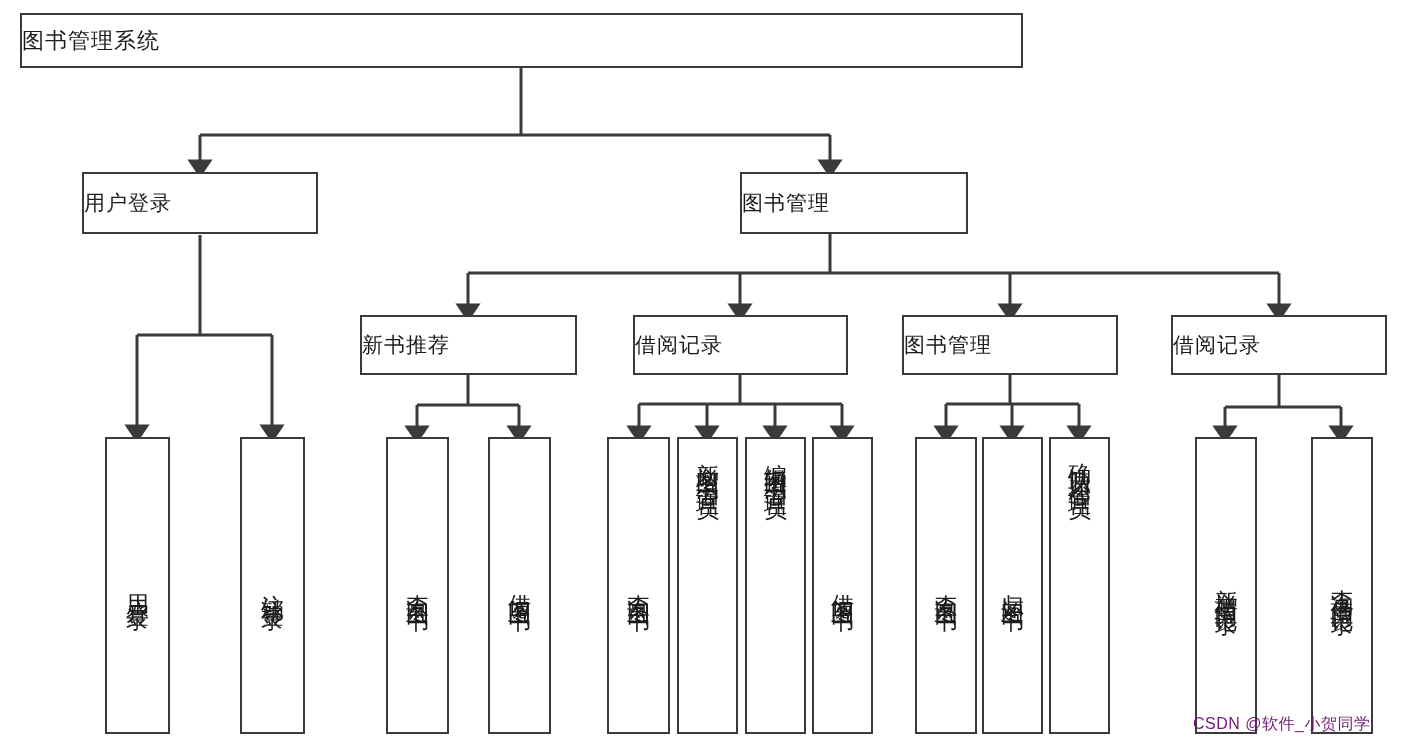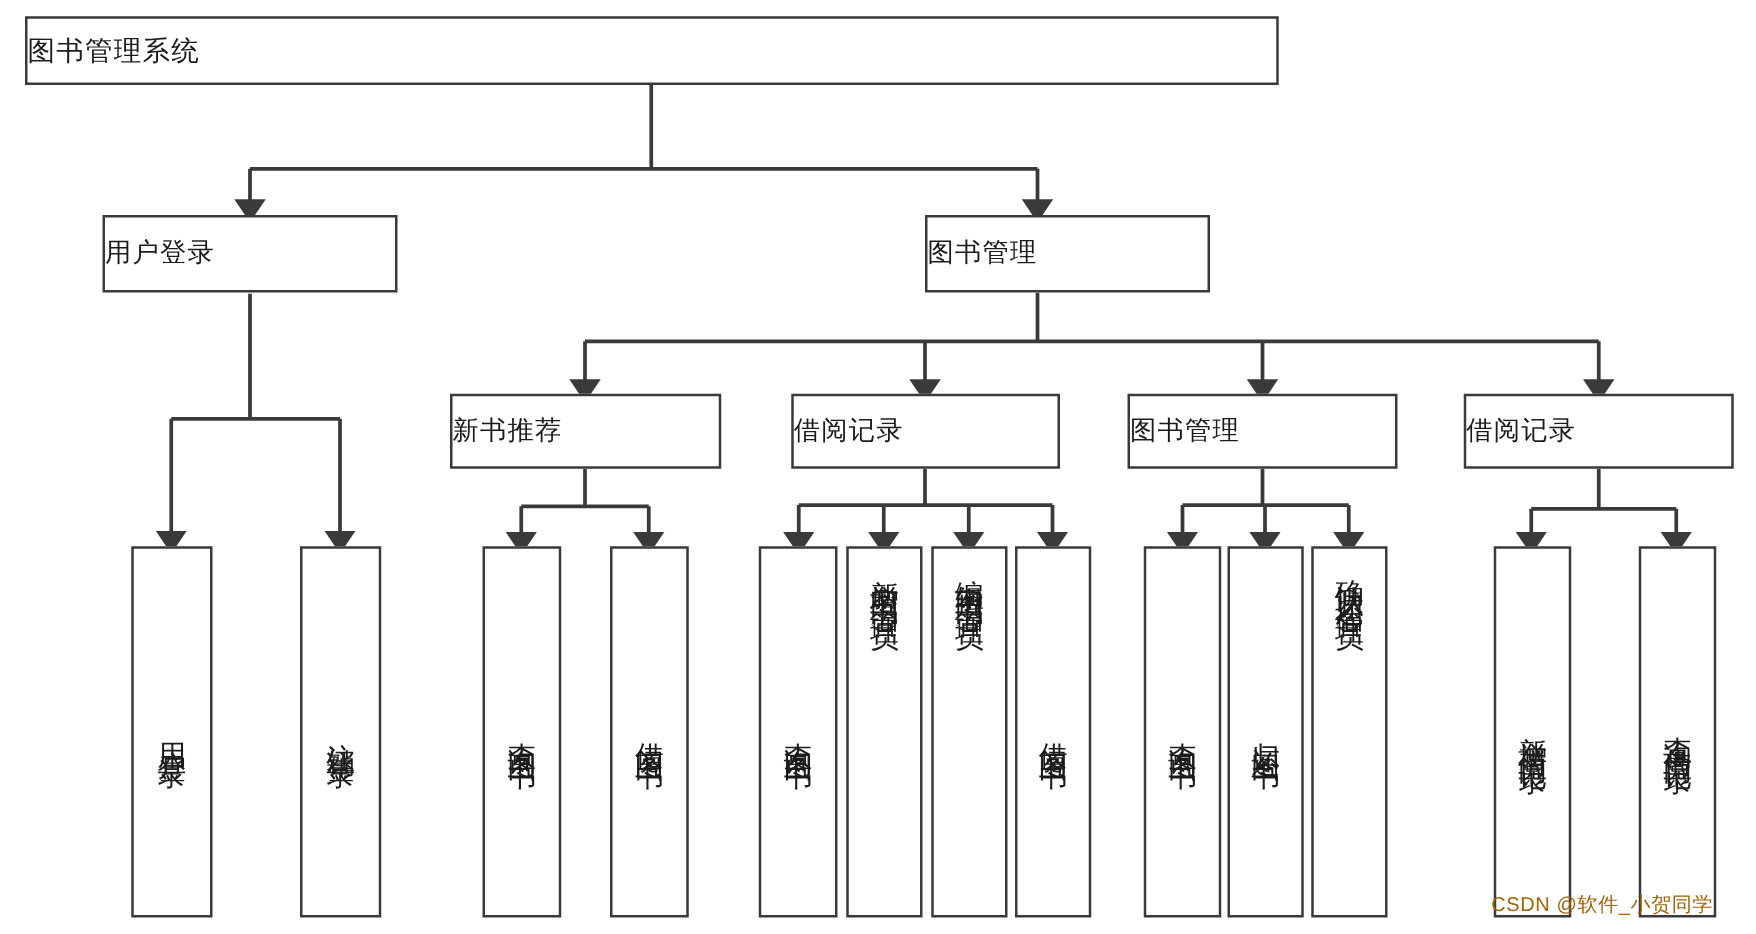--- a/index.html
+++ b/index.html
@@ -47,21 +47,21 @@
     letter-spacing:5px;
     line-height:1;
     white-space:nowrap;
   }
   .node.v.mid{align-items:center;padding-top:0;}
 
   #watermark{
     position:absolute;
     left:1193px;top:714px;
     font-size:16px;
-    color:#a16207;
+    color:#701a75;
     white-space:nowrap;
     letter-spacing:0.5px;
   }
 </style>
 </head>
 <body>
 
 <div id="canvas">
 
   <svg id="wires" viewBox="0 0 1405 747">

